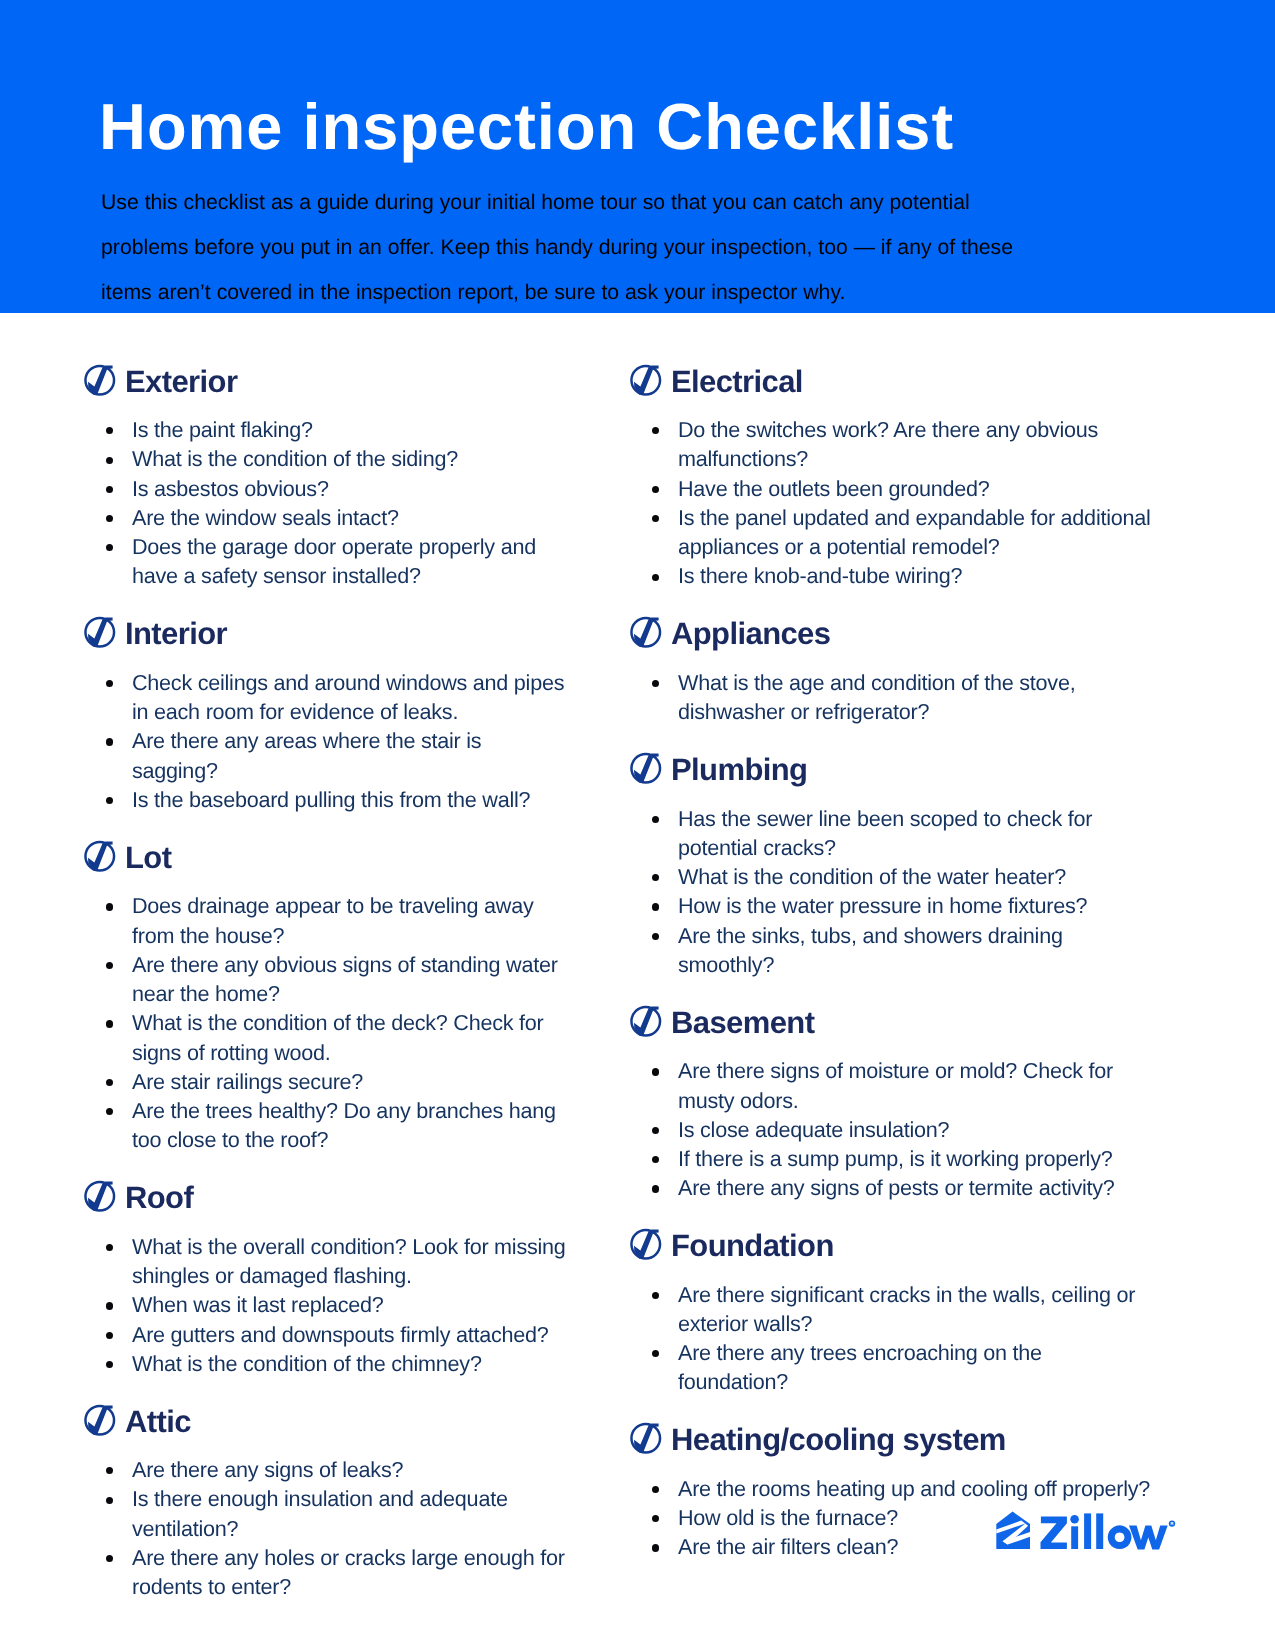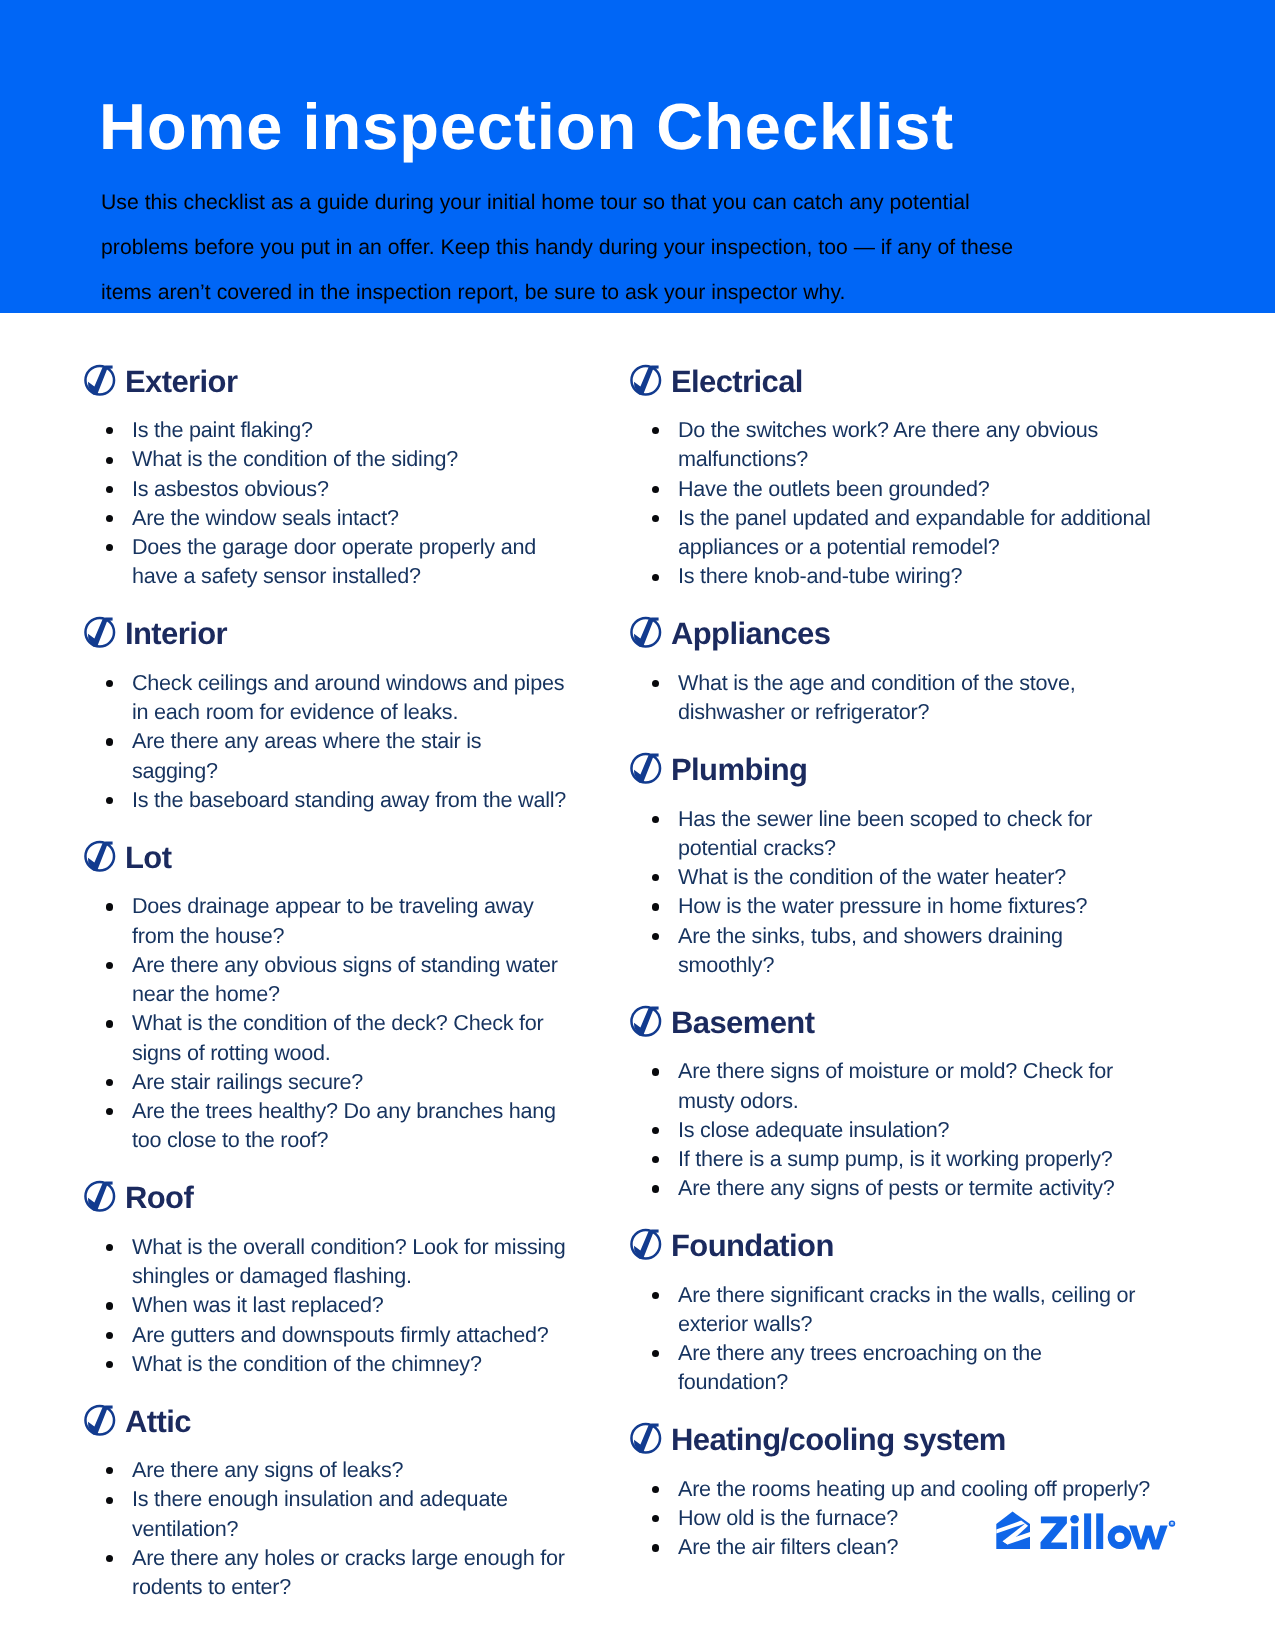--- a/index.html
+++ b/index.html
@@ -151,21 +151,21 @@
           <div class="section-head">
             <svg class="section-icon" viewBox="0 0 34 34" xmlns="http://www.w3.org/2000/svg">
               <circle cx="15.75" cy="17.3" r="14.3" fill="none" stroke="#123b8f" stroke-width="2.5"></circle>
               <path fill="#123b8f" d="M4.0 18.8 L10.4 23.4 L18.9 3.4 L21.8 2.5 L28.6 2.6 L28.6 5.4 L23.2 6.0 L13.2 31.4 L9.0 31.4 L4.3 23.8 Z"></path>
             </svg>
             <div class="section-title">Interior</div>
           </div>
           <ul class="items">
             <li>Check ceilings and around windows and pipes in each room for evidence of leaks.</li>
             <li>Are there any areas where the stair is sagging?</li>
-            <li>Is the baseboard standing away from the wall?</li>
+            <li>Is the baseboard pulling this from the wall?</li>
           </ul>
         </div>
         <div class="section">
           <div class="section-head">
             <svg class="section-icon" viewBox="0 0 34 34" xmlns="http://www.w3.org/2000/svg">
               <circle cx="15.75" cy="17.3" r="14.3" fill="none" stroke="#123b8f" stroke-width="2.5"></circle>
               <path fill="#123b8f" d="M4.0 18.8 L10.4 23.4 L18.9 3.4 L21.8 2.5 L28.6 2.6 L28.6 5.4 L23.2 6.0 L13.2 31.4 L9.0 31.4 L4.3 23.8 Z"></path>
             </svg>
             <div class="section-title">Lot</div>
           </div>

